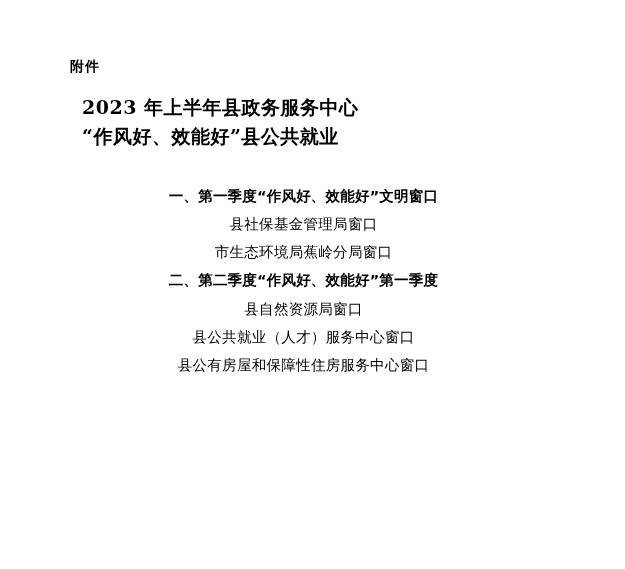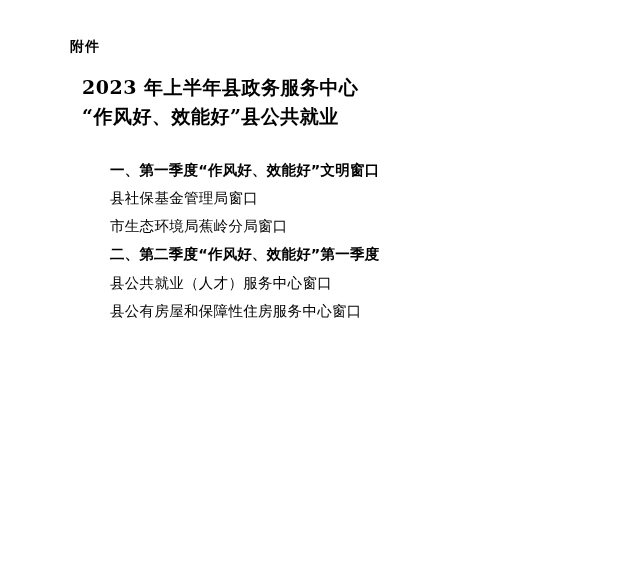--- a/index.html
+++ b/index.html
@@ -12,21 +12,21 @@
     background: #ffffff;
     font-family: "DejaVu Serif", "Liberation Serif", serif;
     color: #000000;
     overflow: hidden;
   }
   .page {
     position: relative;
     width: 567px;
     height: 569px;
     box-sizing: border-box;
-    padding: 38px 70px 0 70px;
+    padding: 58px 70px 0 70px;
   }
   .attachment-label {
     font-family: "DejaVu Sans", "Liberation Sans", sans-serif;
     font-weight: bold;
     font-size: 14px;
     letter-spacing: 1px;
     margin: 0 0 18px 0;
     line-height: 1.2;
   }
   .doc-title {
@@ -37,22 +37,23 @@
     line-height: 1.55;
     margin: 0 auto;
     padding: 0 12px;
     letter-spacing: 0.5px;
   }
   .doc-title .line {
     display: block;
     white-space: nowrap;
   }
   .body-block {
-    margin-top: 24px;
+    margin-top: 30px;
     padding-left: 40px;
+    text-align: center;
   }
   .section-heading {
     font-family: "DejaVu Sans", "Liberation Sans", sans-serif;
     font-weight: bold;
     font-size: 14.5px;
     line-height: 1.95;
     letter-spacing: 0.2px;
     white-space: nowrap;
   }
   .entry {
@@ -81,18 +82,19 @@
   <div class="body-block">
 
     <div class="group">
       <div class="section-heading">一、第一季度“作风好、效能好”文明窗口</div>
       <div class="entry">县社保基金管理局窗口</div>
       <div class="entry">市生态环境局蕉岭分局窗口</div>
     </div>
 
     <div class="group">
       <div class="section-heading">二、第二季度“作风好、效能好”第一季度</div>
+      <div class="entry">县自然资源局窗口</div>
       <div class="entry">县公共就业（人才）服务中心窗口</div>
       <div class="entry">县公有房屋和保障性住房服务中心窗口</div>
     </div>
 
   </div>
 </div>
 
 </body></html>

